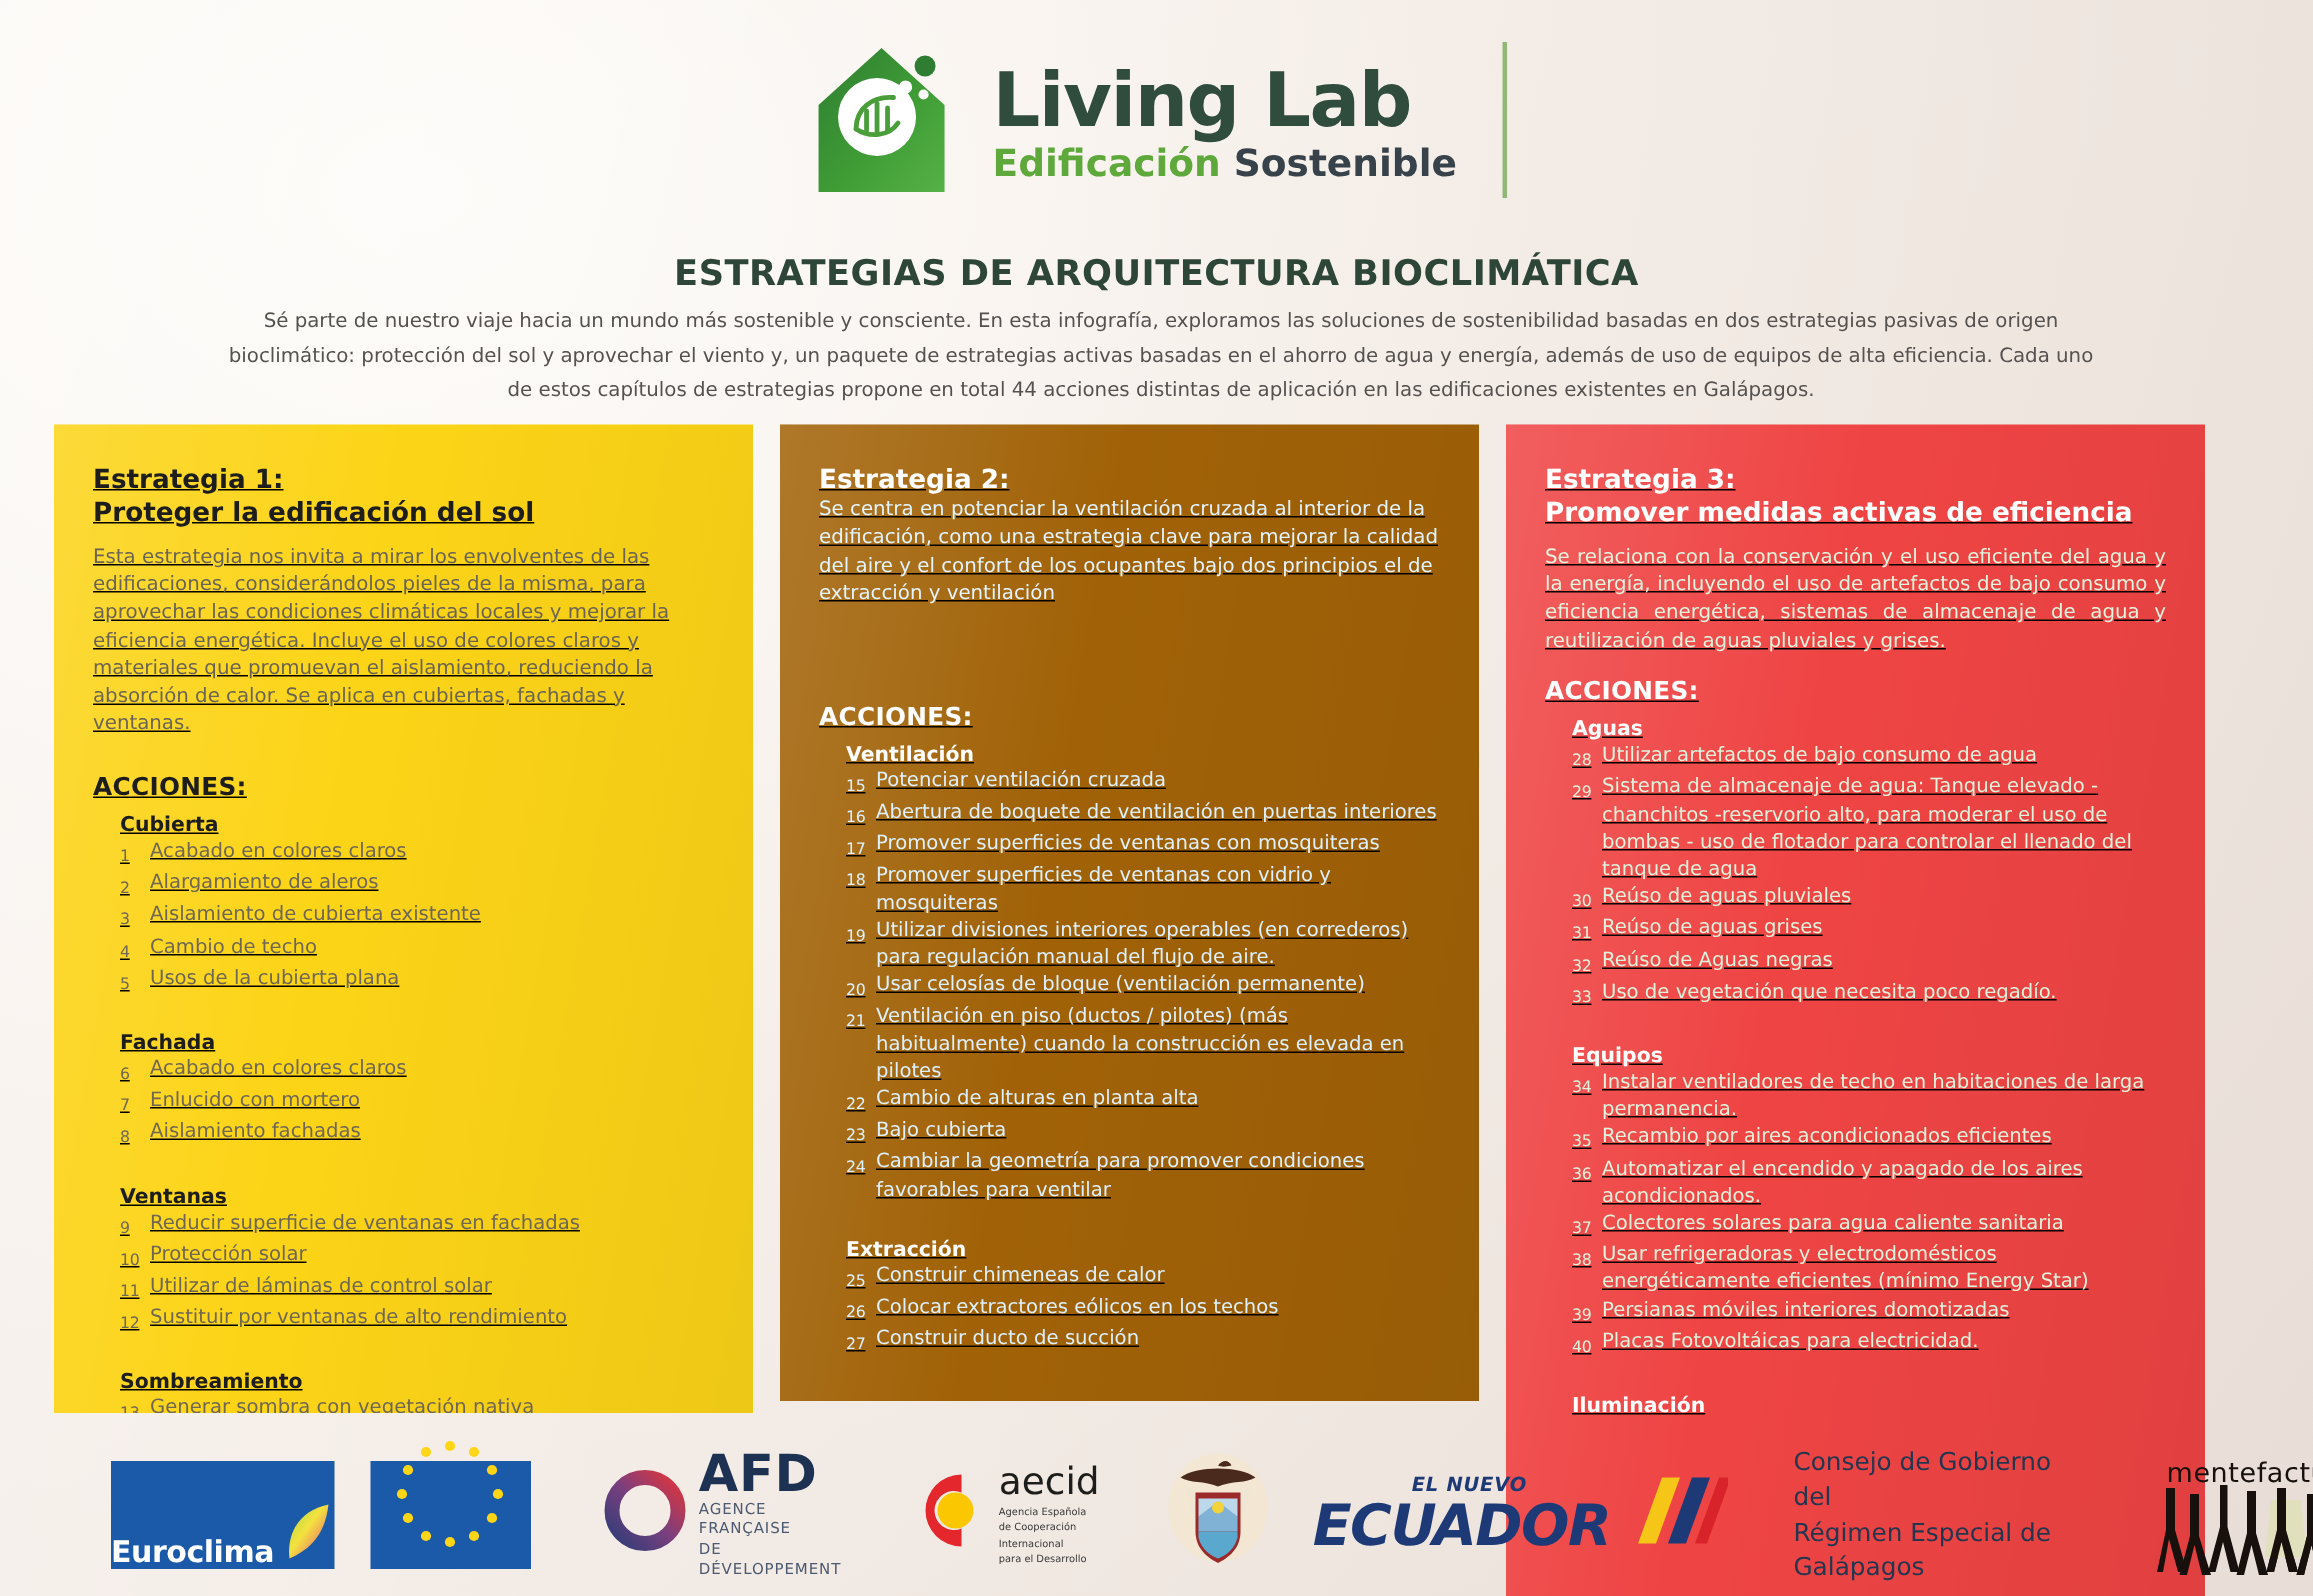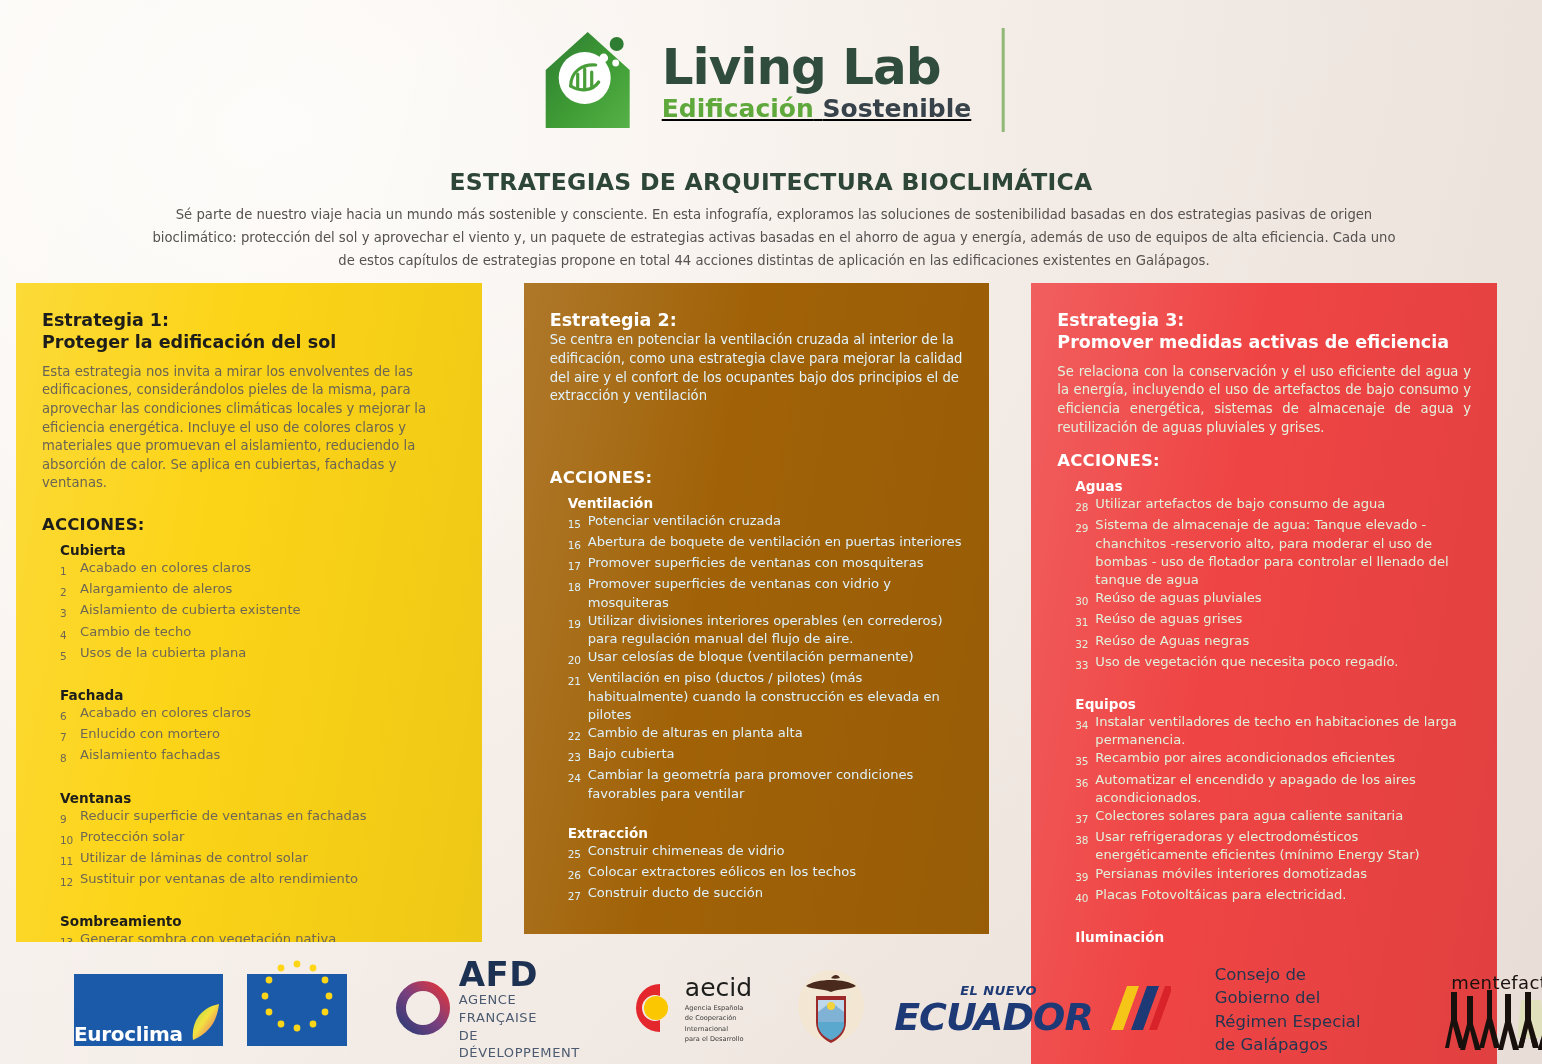--- a/index.html
+++ b/index.html
@@ -52,21 +52,20 @@
     color: #2f4c3c;
     line-height: 1;
     font-family: "DejaVu Sans", sans-serif;
   }
   .logo-sub {
     font-size: 25px;
     font-weight: bold;
     line-height: 1.1;
     margin-top: 3px;
     font-family: "DejaVu Sans", sans-serif;
-    text-decoration: underline;
   }
   .logo-sub .g { color: #5fa83c; }
   .logo-sub .d { color: #37424a; }
   .logo-rule {
     width: 3px;
     height: 104px;
     background: #7fae62;
     margin-left: 10px;
     align-self: center;
     opacity: 0.85;
@@ -93,25 +92,26 @@
     font-size: 13.2px;
     line-height: 23px;
     color: #55514f;
     font-family: "DejaVu Sans", sans-serif;
   }
 
   
   .columns {
     position: absolute;
     top: 283px;
-    left: 16px;
+    left: 36px;
     width: 1481px;
     height: 659px;
     display: flex;
-    gap: 42px;
+    gap: 18px;
+    text-decoration: underline;
   }
 
   .panel {
     width: 466px;
     padding: 26px 26px 10px 26px;
     position: relative;
     overflow: hidden;
   }
   .panel.yellow  { background: #fcd417; }
   .panel.blue    { background: #a16207; height: 651px; }
@@ -238,21 +238,21 @@
   .afd-textblock { margin-left: 8px; }
   .afd-name {
     font-size: 34px;
     font-weight: bold;
     color: #1d3152;
     letter-spacing: 0.5px;
     line-height: 1;
     font-family: "DejaVu Sans", sans-serif;
   }
   .afd-sub1, .afd-sub2 {
-    font-size: 13px;
+    font-size: 10px;
     color: #4b5a70;
     letter-spacing: 0.6px;
     font-family: "DejaVu Sans", sans-serif;
     line-height: 1.35;
   }
 
   .aecid { display: flex; align-items: center; margin-right: 42px; }
   .aecid-mark { width: 56px; height: 60px; }
   .aecid-textblock { margin-left: 9px; }
   .aecid-name {
@@ -497,21 +497,21 @@
                 <span class="txt">Cambiar la geometría para promover condiciones favorables para ventilar</span>
               </li>
           </ul>
         </div>
 
         <div class="group" style="margin-top:22px;">
           <div class="group-title">Extracción</div>
           <ul class="items">
             <li>
                 <span class="num">25</span>
-                <span class="txt">Construir chimeneas de vidrio</span>
+                <span class="txt">Construir chimeneas de calor</span>
               </li>
             <li>
                 <span class="num">26</span>
                 <span class="txt">Colocar extractores eólicos en los techos</span>
               </li>
             <li>
                 <span class="num">27</span>
                 <span class="txt">Construir ducto de succión</span>
               </li>
           </ul>

